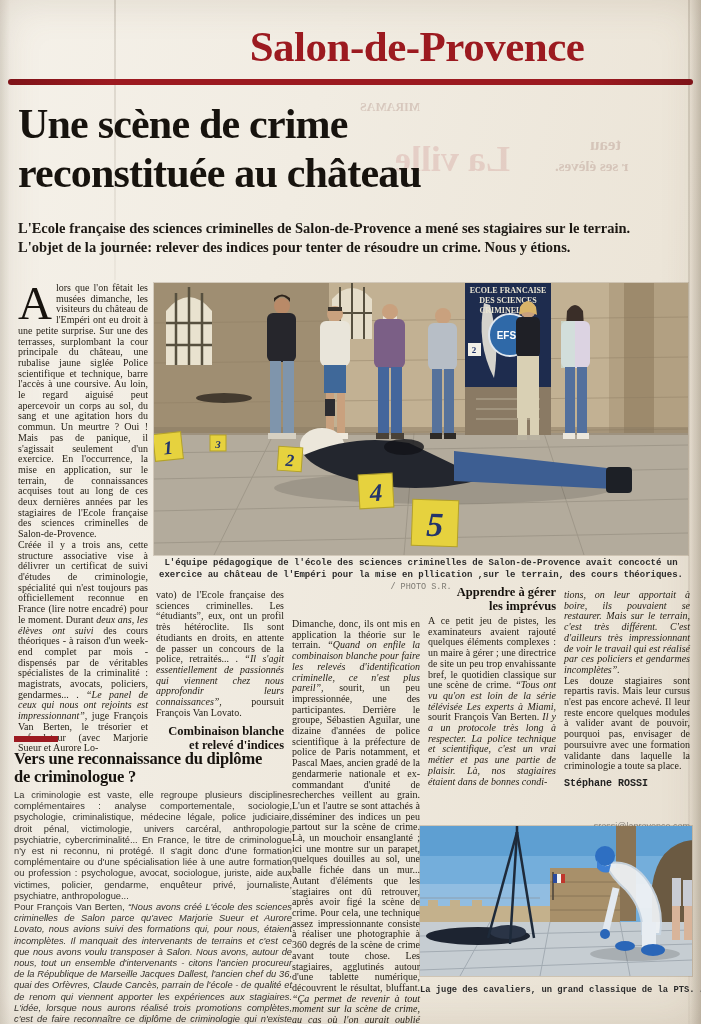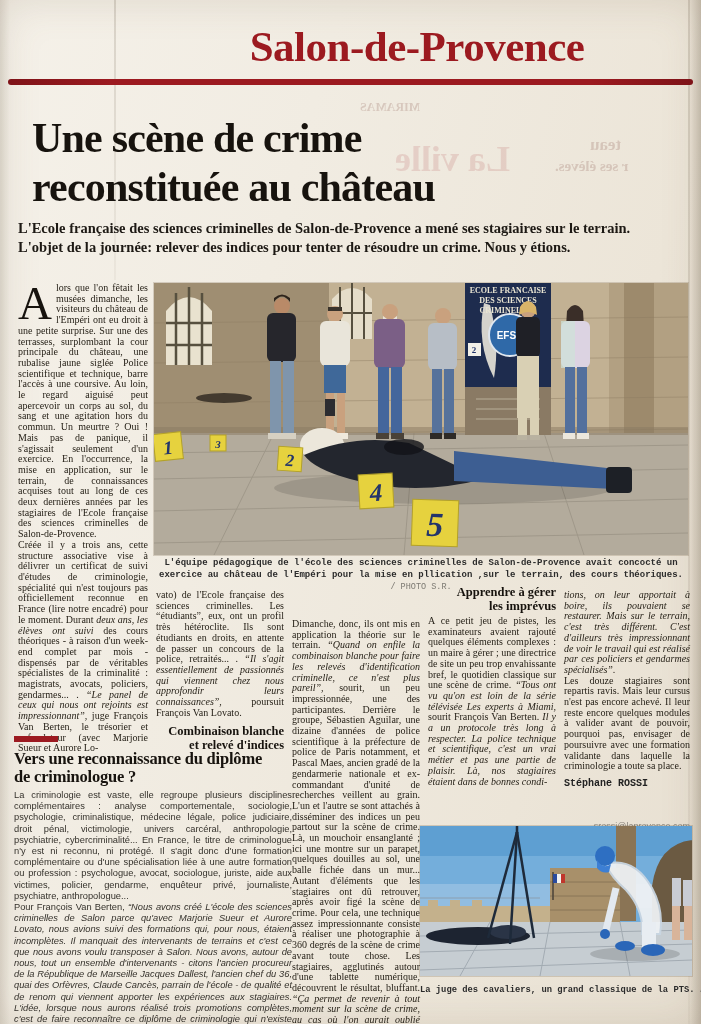--- a/index.html
+++ b/index.html
@@ -57,21 +57,21 @@
   <div class="crease-v" style="left:688px;height:1024px;"></div>
   <div class="edge-shade"></div>
   <div class="edge-shade-left"></div>
   <div class="ghost" style="top:100px;left:360px;font-size:12px;">MIRAMAS</div>
   <div class="ghost red" style="top:138px;left:300px;font-size:36px;width:210px;">La ville</div>
   <div class="ghost" style="top:135px;left:590px;font-size:17px;">teau</div>
   <div class="ghost" style="top:158px;left:555px;font-size:15px;">r ses élèves.</div>
 
   <div class="kicker">Salon-de-Provence</div>
   <div class="red-rule"></div>
-  <h1 class="headline" style="margin:14px;">
+  <h1 class="headline" style="margin:0;">
     <span>Une scène de crime</span><br>
     <span>reconstituée au château</span>
   </h1>
   <p class="standfirst" style="margin:0;">
     <span>L'Ecole française des sciences criminelles de Salon-de-Provence a mené ses stagiaires sur le terrain.</span><br>
     <span>L'objet de la journée: relever des indices pour tenter de résoudre un crime. Nous y étions.</span>
   </p>
 
   <div class="col" style="left:18px;top:283px;width:130px;">
     <p><span class="dropcap">A</span><span>lors que l'on fêtait les musées dimanche, les visiteurs du château de l'Empéri ont eu droit à une petite surprise. Sur une des terrasses, surplombant la cour principale du château, une rubalise jaune siglée Police scientifique et technique, barre l'accès à une coursive. Au loin, le regard aiguisé peut apercevoir un corps au sol, du sang et une agitation hors du commun. Un meurtre ? Oui ! Mais pas de panique, il s'agissait seulement d'un exercice. En l'occurrence, la mise en application, sur le terrain, de connaissances acquises tout au long de ces deux dernières années par les stagiaires de l'Ecole française des sciences criminelles de Salon-de-Provence.</span></p>
@@ -242,21 +242,21 @@
   <div class="col" style="left:292px;top:590px;width:128px;margin-top:29px;">
     <p><span>Dimanche, donc, ils ont mis en application la théorie sur le terrain. </span><span class="it">“Quand on enfile la combinaison blanche pour faire les relevés d'identification criminelle, ce n'est plus pareil”,</span><span> sourit, un peu impressionnée, une des participantes. Derrière le groupe, Sébastien Aguilar, une dizaine d'années de police scientifique à la préfecture de police de Paris notamment, et Pascal Maes, ancien gradé de la gendarmerie nationale et ex-commandant d'unité de recherches veillent au grain. L'un et l'autre se sont attachés à disséminer des indices un peu partout sur la scène de crime. Là, un mouchoir ensanglanté ; ici une montre sur un parapet, quelques douilles au sol, une balle fichée dans un mur... Autant d'éléments que les stagiaires ont dû retrouver, après avoir figé la scène de crime. Pour cela, une technique assez impressionnante consiste à réaliser une photographie à 360 degrés de la scène de crime avant toute chose. Les stagiaires, agglutinés autour d'une tablette numérique, découvrent le résultat, bluffant. </span><span class="it">“Ça permet de revenir à tout moment sur la scène de crime, au cas où l'on aurait oublié quelque chose”</span><span> rappelle Sébastien Aguilar.</span></p>
   </div>
 
   <div class="col" style="left:428px;top:586px;width:128px;">
     <div class="subhead first"><span>Apprendre à gérer</span><br><span>les imprévus</span></div>
     <p><span>A ce petit jeu de pistes, les examinateurs avaient rajouté quelques éléments complexes : un maire à gérer ; une directrice de site un peu trop envahissante bref, le quotidien classique sur une scène de crime. </span><span class="it">“Tous ont vu qu'on est loin de la série télévisée Les experts à Miami,</span><span> sourit François Van Berten. </span><span class="it">Il y a un protocole très long à respecter. La police technique et scientifique, c'est un vrai métier et pas une partie de plaisir. Là, nos stagiaires étaient dans de bonnes condi-</span></p>
   </div>
 
   <div class="col" style="left:564px;top:590px;width:126px;">
-    <p><span class="it">tions, on leur apportait à boire, ils pouvaient se restaurer. Mais sur le terrain, c'est très différent. C'est d'ailleurs très impressionnant de voir le travail qui est réalisé par ces policiers et gendarmes spécialisés”.</span></p>
+    <p><span class="it">tions, on leur apportait à boire, ils pouvaient se restaurer. Mais sur le terrain, c'est très différent. C'est d'ailleurs très impressionnant de voir le travail qui est réalisé par ces policiers et gendarmes incomplètes”.</span></p>
     <p><span>Les douze stagiaires sont repartis ravis. Mais leur cursus n'est pas encore achevé. Il leur reste encore quelques modules à valider avant de pouvoir, pourquoi pas, envisager de poursuivre avec une formation validante dans laquelle la criminologie a toute sa place.</span></p>
     <div class="byline">Stéphane ROSSI</div>
     <div class="byline-email">srossi@laprovence.com</div>
   </div>
 
   <div class="box">
     <div class="box-chip"></div>
     <div class="box-title"><span>Vers une reconnaissance du diplôme</span><br><span>de criminologue ?</span></div>
     <div class="box-body"><span>La criminologie est vaste, elle regroupe plusieurs disciplines complémentaires : analyse comportementale, sociologie, psychologie, criminalistique, médecine légale, police judiciaire, droit pénal, victimologie, univers carcéral, anthropologie, psychiatrie, cybercriminalité... En France, le titre de criminologue n'y est ni reconnu, ni protégé. Il s'agit donc d'une formation complémentaire ou d'une spécialisation liée à une autre formation ou profession : psychologue, avocat, sociologue, juriste, aide aux victimes, policier, gendarme, enquêteur privé, journaliste, psychiatre, anthropologue...</span><br><span>Pour François Van Berten, </span><span class="it">“Nous avons créé L'école des sciences criminelles de Salon parce qu'avec Marjorie Sueur et Aurore Lovato, nous avions suivi des formations qui, pour nous, étaient incomplètes. Il manquait des intervenants de terrains et c'est ce que nous avons voulu transposer à Salon. Nous avons, autour de nous, tout un ensemble d'intervenants - citons l'ancien procureur de la République de Marseille Jacques Dallest, l'ancien chef du 36, quai des Orfèvres, Claude Cancès, parrain de l'école - de qualité et de renom qui viennent apporter les expériences aux stagiaires. L'idée, lorsque nous aurons réalisé trois promotions complètes, c'est de faire reconnaître ce diplôme de criminologie qui n'existe pas à l'heure actuelle. Mais le parcours est long et complexe ; raison pour laquelle nous voulons, avant tout, consolider nos acquis”.</span></div>
 

